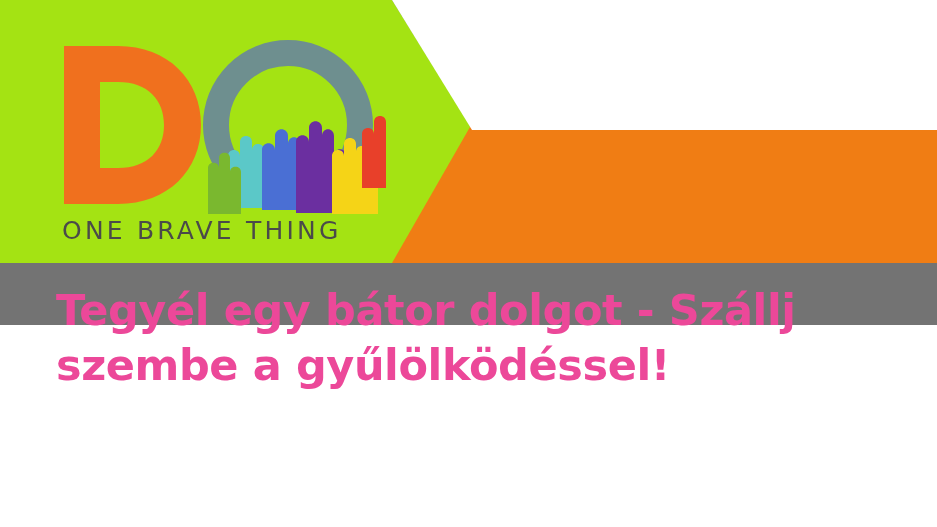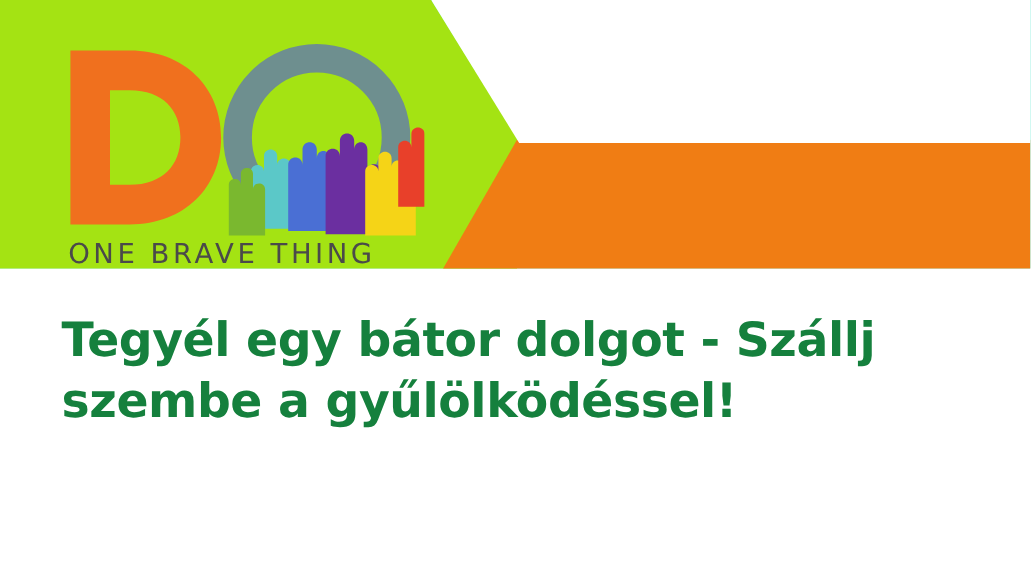--- a/index.html
+++ b/index.html
@@ -20,22 +20,22 @@
     background: #ffffff;
     overflow: hidden;
   }
 
   
   .top-band {
     position: absolute;
     left: 0;
     top: 0;
     width: 937px;
-    height: 244px;
-    background: #5eead4;
+    height: 325px;
+    background: #737373;
     overflow: hidden;
   }
   
   .green-shape {
     position: absolute;
     left: 0;
     top: 0;
     width: 470px;
     height: 263px;
     background: #a4e313;
@@ -75,21 +75,21 @@
   
   .headline {
     position: absolute;
     left: 56px;
     top: 283px;
     width: 850px;
     font-family: "DejaVu Sans", sans-serif;
     font-weight: 700;
     font-size: 43px;
     line-height: 1.28;
-    color: #15803d;
+    color: #ec4899;
     letter-spacing: -0.4px;
   }
 </style>
 </head>
 <body>
 
 <div class="banner">
 
   <div class="top-band">
     <div class="green-shape"></div>

